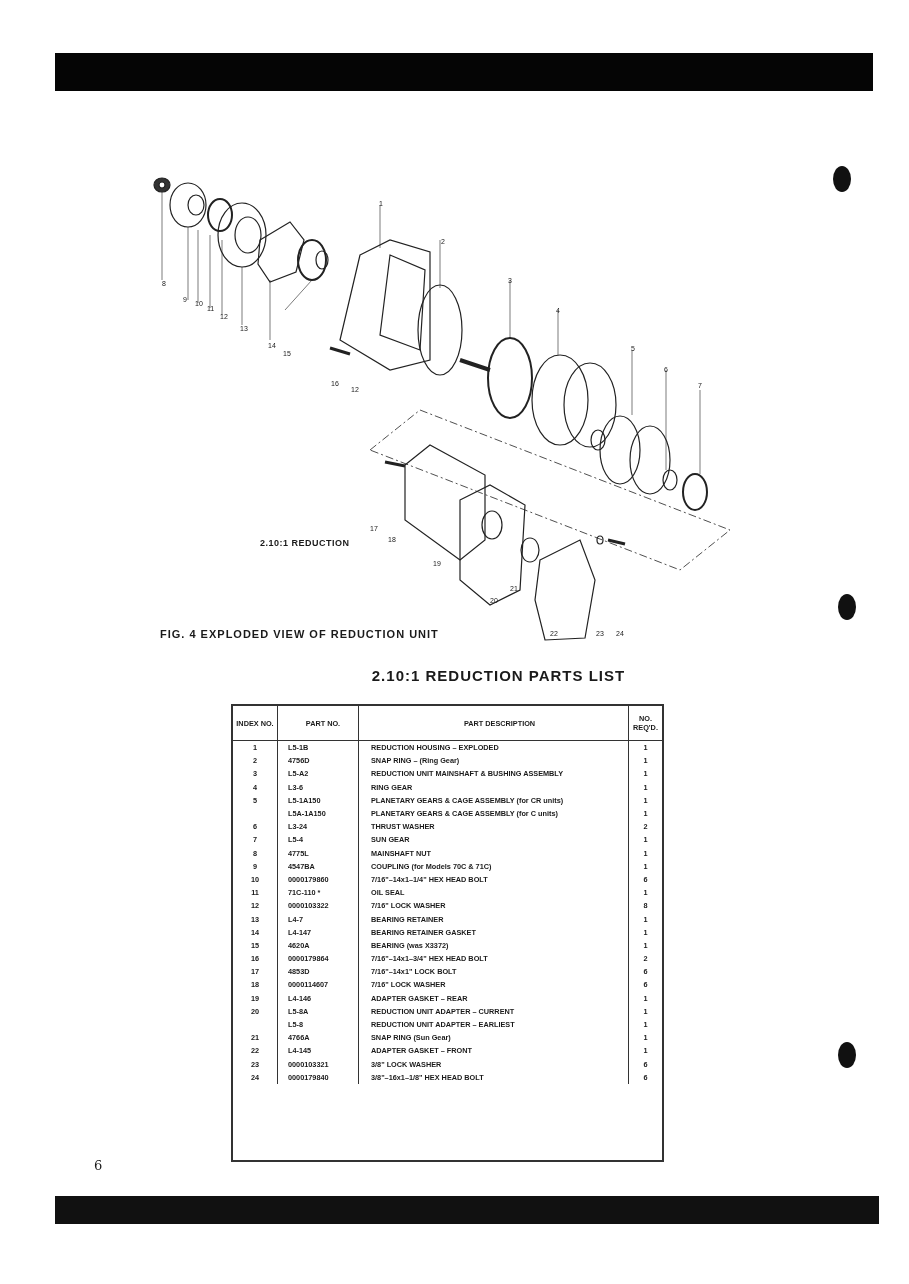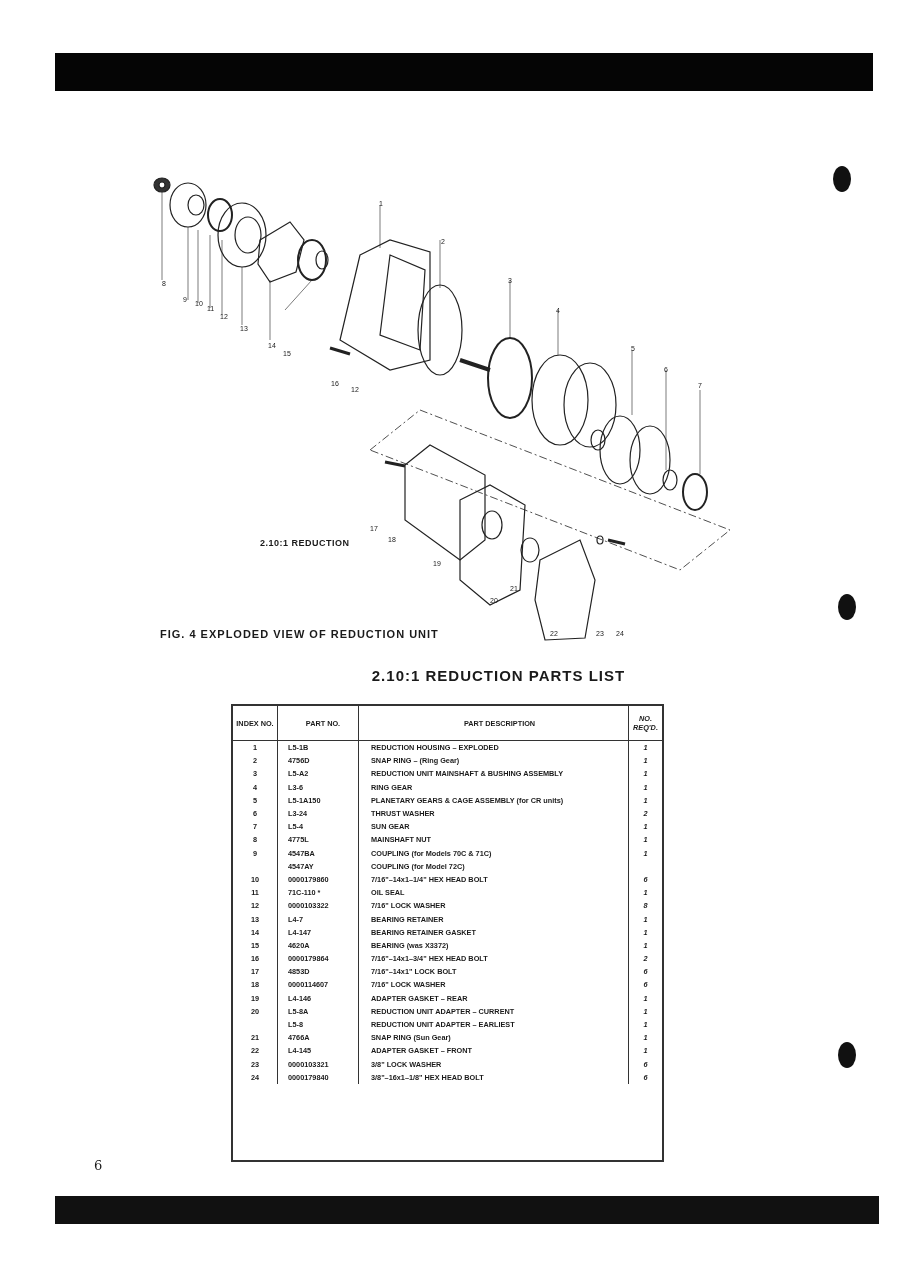--- a/index.html
+++ b/index.html
@@ -12,21 +12,21 @@
   .red-label{position:absolute;left:260px;top:538px;font-size:9px;font-weight:bold;letter-spacing:.5px;}
   .callout{position:absolute;font-size:7px;}
   .title{position:absolute;left:0;width:909px;top:667px;text-align:center;font-size:15px;font-weight:bold;letter-spacing:1px;margin-left:44px;}
   .tbl{position:absolute;left:231px;top:704px;width:433px;height:458px;border:2px solid #333;box-sizing:border-box;}
   .tbl table{border-collapse:collapse;width:100%;font-size:7.3px;font-weight:bold;}
   .tbl th{font-size:7.3px;font-weight:bold;border-bottom:1.5px solid #333;height:32px;}
   .tbl td{height:13.2px;padding:0;vertical-align:middle;}
   .c1{width:42px;text-align:center;border-right:1.5px solid #333;}
   .c2{width:70px;padding-left:10px !important;border-right:1.5px solid #333;}
   .c3{padding-left:12px !important;border-right:1.5px solid #333;}
-  .c4{width:31px;text-align:center;font-style:italic;}
+  .c4{width:31px;text-align:center;}
   .fill td{height:auto;}
   .page-num{position:absolute;left:94px;top:1158px;font-family:"DejaVu Serif",serif;font-size:13px;}
 </style>
 </head>
 <body>
 
 <div class="bar-top"></div>
 <div class="hole" style="left:833px;top:166px;"></div>
 <div class="hole" style="left:838px;top:594px;"></div>
 <div class="hole" style="left:838px;top:1042px;"></div>
@@ -167,20 +167,26 @@
           <td class="c3">RING GEAR</td>
           <td class="c4">1</td>
         </tr>
         <tr>
           <td class="c1">5</td>
           <td class="c2">L5-1A150</td>
           <td class="c3">PLANETARY GEARS &amp; CAGE ASSEMBLY (for CR units)</td>
           <td class="c4">1</td>
         </tr>
         <tr>
+          <td class="c1"></td>
+          <td class="c2">L5A-1A150</td>
+          <td class="c3">PLANETARY GEARS &amp; CAGE ASSEMBLY (for C units)</td>
+          <td class="c4">1</td>
+        </tr>
+        <tr>
           <td class="c1">6</td>
           <td class="c2">L3-24</td>
           <td class="c3">THRUST WASHER</td>
           <td class="c4">2</td>
         </tr>
         <tr>
           <td class="c1">7</td>
           <td class="c2">L5-4</td>
           <td class="c3">SUN GEAR</td>
           <td class="c4">1</td>
@@ -189,26 +195,20 @@
           <td class="c1">8</td>
           <td class="c2">4775L</td>
           <td class="c3">MAINSHAFT NUT</td>
           <td class="c4">1</td>
         </tr>
         <tr>
           <td class="c1">9</td>
           <td class="c2">4547BA</td>
           <td class="c3">COUPLING (for Models 70C &amp; 71C)</td>
           <td class="c4">1</td>
-        </tr>
-        <tr>
-          <td class="c1"></td>
-          <td class="c2">4547AY</td>
-          <td class="c3">COUPLING (for Model 72C)</td>
-          <td class="c4"></td>
         </tr>
         <tr>
           <td class="c1">10</td>
           <td class="c2">0000179860</td>
           <td class="c3">7/16"–14x1–1/4" HEX HEAD BOLT</td>
           <td class="c4">6</td>
         </tr>
         <tr>
           <td class="c1">11</td>
           <td class="c2">71C-110 *</td>

